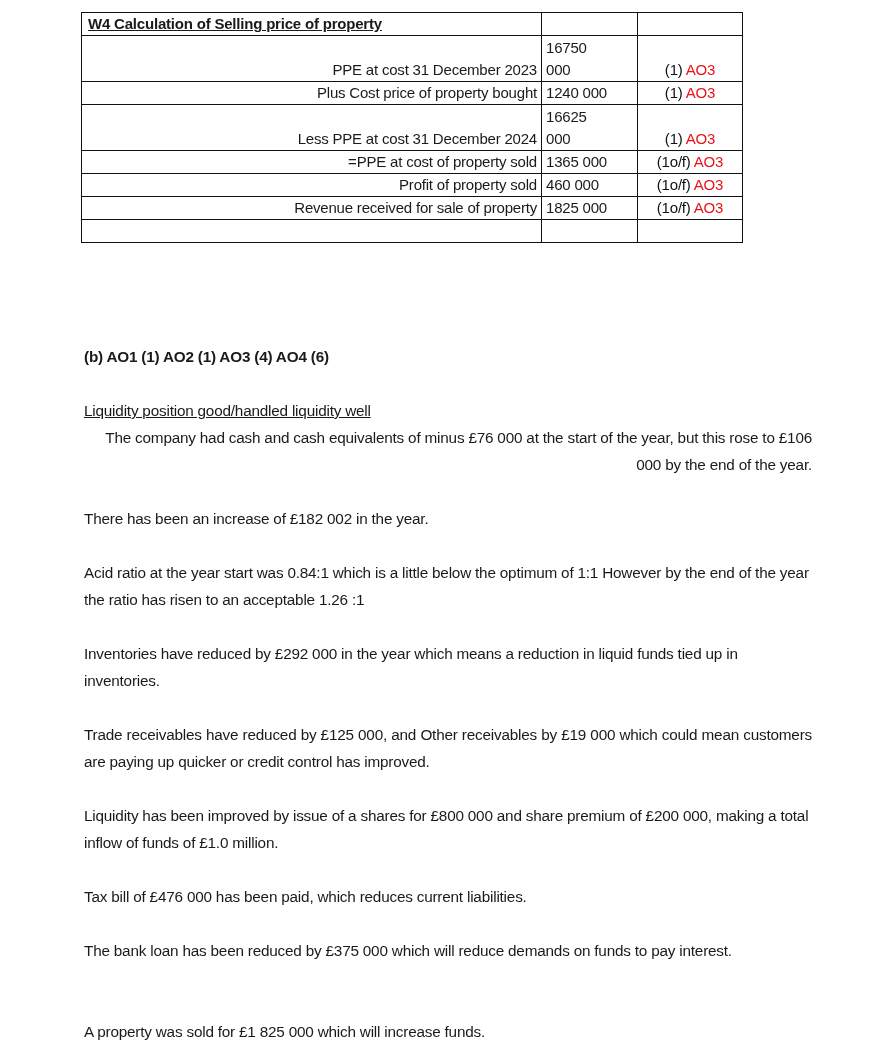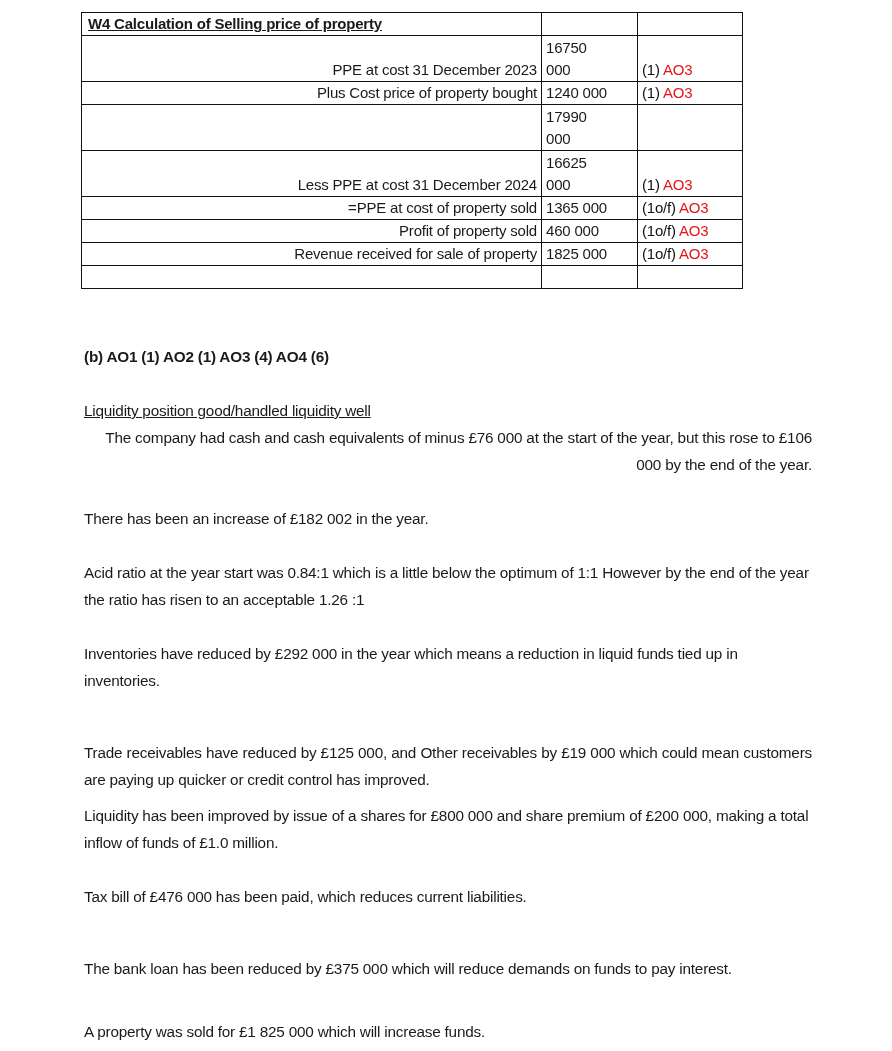--- a/index.html
+++ b/index.html
@@ -25,21 +25,21 @@
       letter-spacing: -0.2px;
     }
     .w4-table td {
       border: 1.5px solid #111;
       padding: 0 4px;
       vertical-align: bottom;
       margin-top: 20px;
     }
     .w4-table td.c1 { width: 449px; text-align: right; }
     .w4-table td.c2 { width: 87px; }
-    .w4-table td.c3 { width: 96px; text-align: left; }
+    .w4-table td.c3 { width: 96px; text-align: center; }
     .w4-table td.title {
       text-align: left;
       font-weight: bold;
       text-decoration: underline;
       padding-left: 6px;
       height: 22px;
     }
     .w4-table tr.r1 td { height: 22px; }
     .w4-table tr.r-tall td { height: 45px; }
     .w4-table tr.r-std td { height: 22px; }
@@ -55,21 +55,21 @@
       line-height: 27px;
       letter-spacing: -0.2px;
     }
     .sec-heading {
       font-weight: bold;
     }
     .link-heading {
       text-decoration: underline;
     }
     .para { margin: 0; }
-    .justify { text-align: justify; text-align-last: left; margin-top: 18px; }
+    .justify { text-align: justify; text-align-last: left; }
   </style>
 </head>
 <body>
 
 <table class="w4-table">
   <tbody>
       <tr class="r1">
     <td class="c1 title">W4 Calculation of Selling price of property</td>
     <td class="c2"></td>
     <td class="c3"></td>
@@ -91,28 +91,20 @@
     <td class="c1">Plus Cost price of property bought</td>
     <td class="c2">
       <span class="u">1240 000</span>
     </td>
     <td class="c3">
       <span class="mark">(1)</span>
       <span class="ao">AO3</span>
     </td>
   </tr>
 
-  <tr class="r-tall">
-    <td class="c1"></td>
-    <td class="c2">
-      <span class="val-wrap">17990</span>
-      <span class="val-wrap">000</span>
-    </td>
-    <td class="c3"></td>
-  </tr>
 
   <tr class="r-tall">
     <td class="c1">Less PPE at cost 31 December 2024</td>
     <td class="c2">
       <span class="val-wrap"><span class="u">16625</span></span>
       <span class="val-wrap"><span class="u">000</span></span>
     </td>
     <td class="c3">
       <span class="mark">(1)</span>
       <span class="ao">AO3</span>

